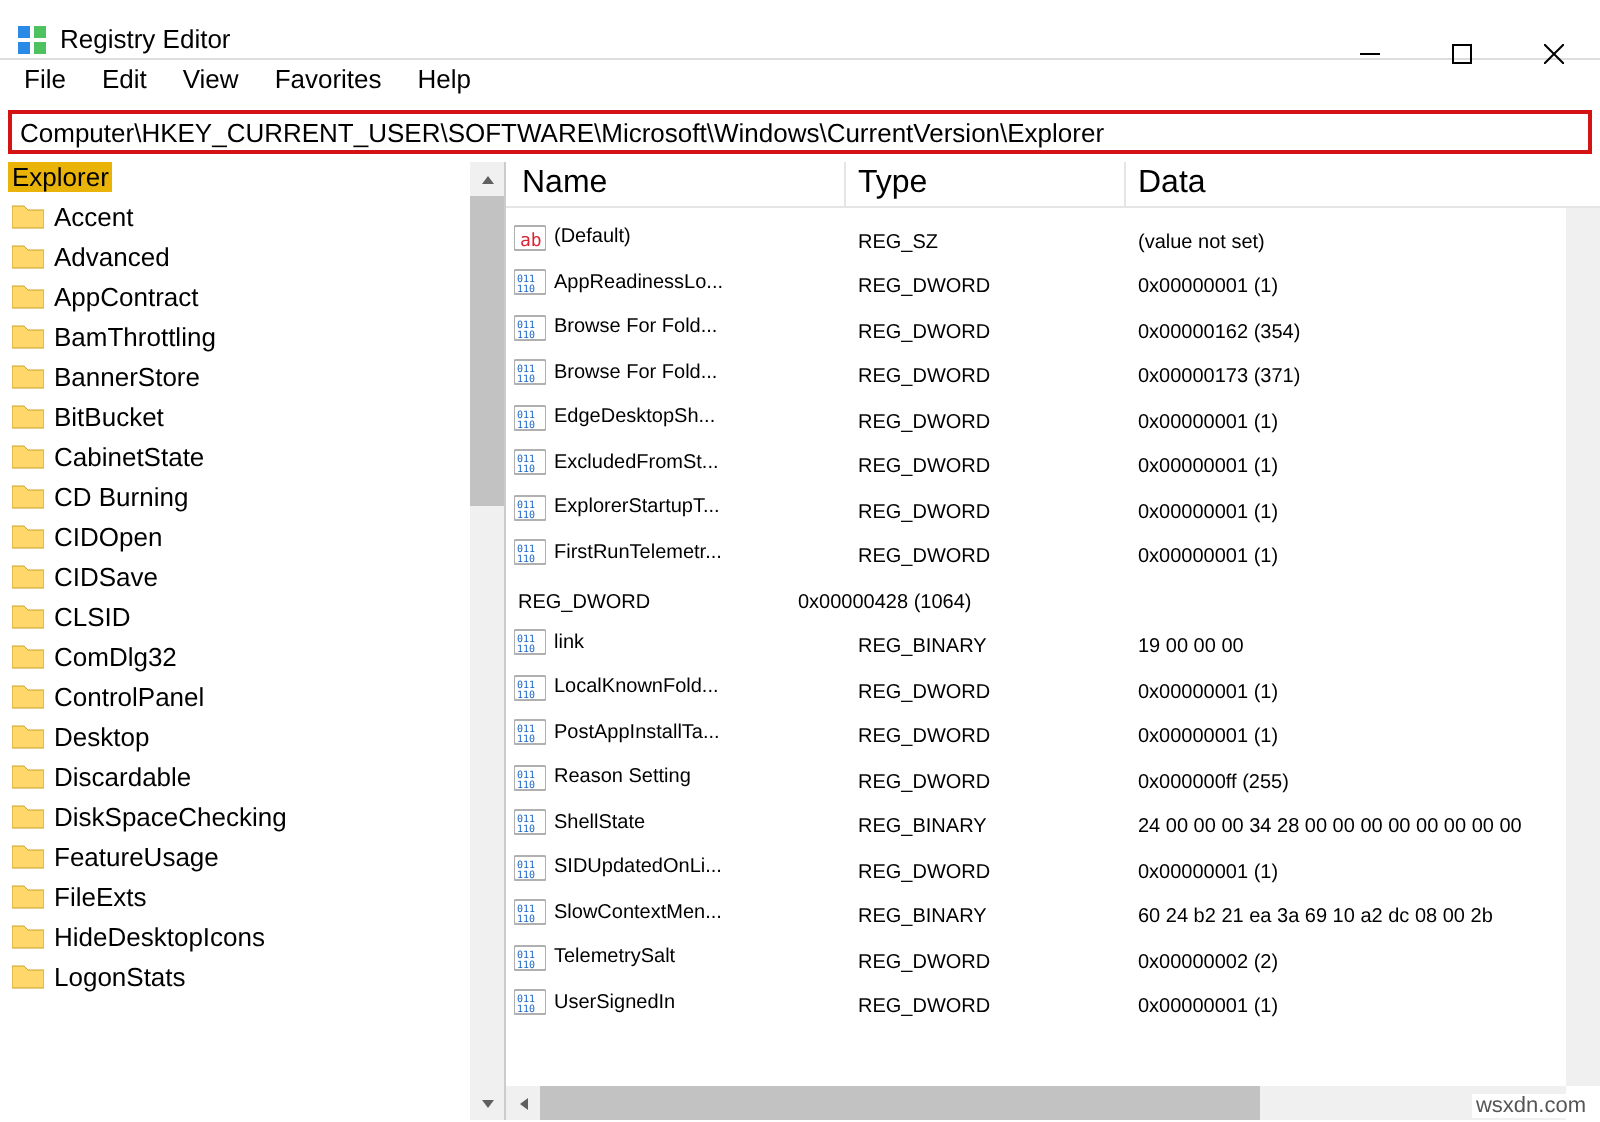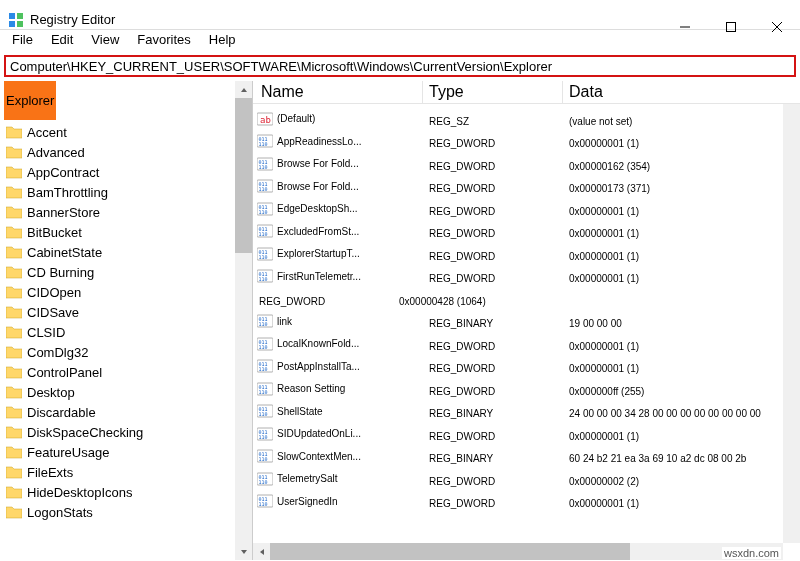--- a/index.html
+++ b/index.html
@@ -48,22 +48,22 @@
   }
   .tree {
     width: 253px;
     border-right: 1px solid #ccc;
     overflow: hidden;
     position: relative;
   }
   .tree-inner { padding-top: 0; }
   .tree-selected {
     display: inline-block;
-    background: #f97316;
-    padding: 12px 2px;
+    background: #eab308;
+    padding: 0 2px;
     margin-left: 4px;
   }
   .tree-items { padding-top: 2px; }
   .tree-item {
     display: flex;
     align-items: center;
     height: 20px;
     padding-left: 6px;
     font-size: 13px;
   }
@@ -118,21 +118,21 @@
     display:flex;
   }
   .scroll-horz .sb { width:17px; height:17px; display:flex;align-items:center;justify-content:center; }
   .scroll-horz .track { flex:1; position:relative; }
   .scroll-horz .hthumb { position:absolute; left:0; top:0; bottom:0; width:360px; background:#c2c2c2; }
   .scroll-vert-right {
     position:absolute; right:0; top:23px; bottom:17px; width:17px; background:#f0f0f0;
   }
   .watermark {
     position:absolute;
-    right:19px;
+    right:5px;
     bottom:2px;
     font-size:11px;
     color:#555;
     background:#fff;
     padding:0 2px;
   }
 </style>
 </head>
 <body>
 

